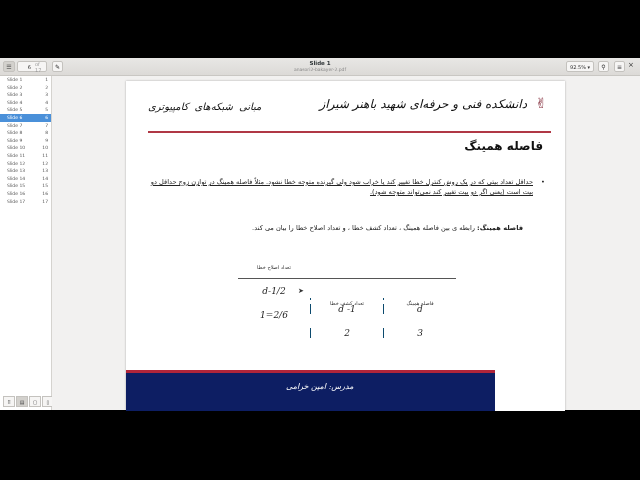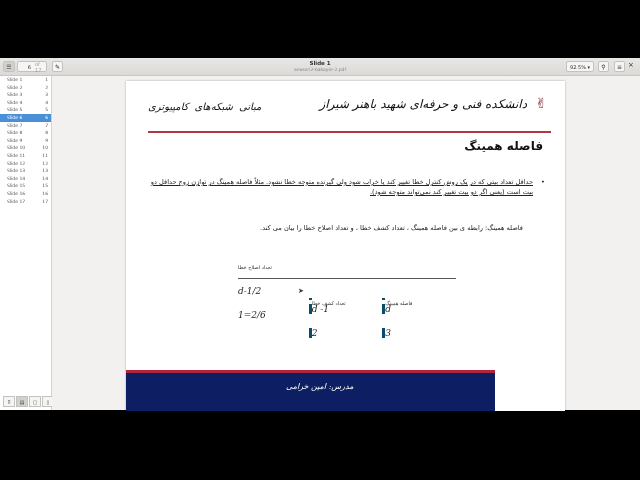--- a/index.html
+++ b/index.html
@@ -29,26 +29,26 @@
   .page { position:absolute; left:74px; top:5px; width:439px; height:330px; background:#fff; box-shadow:0 0 2px rgba(0,0,0,.3); direction:rtl; }
   .page-head { position:absolute; left:0; top:8px; width:439px; height:40px; }
   .logo { position:absolute; right:18px; top:6px; width:14px; height:16px; font-size:14px; color:#7a1c2c; }
   .college { position:absolute; right:38px; top:8px; font-family:"DejaVu Serif", serif; font-style:italic; font-size:12px; color:#111; }
   .course { position:absolute; left:22px; top:12px; font-family:Liberation Mono, monospace; font-style:italic; font-size:10px; color:#111; }
   .head-rule { position:absolute; left:22px; right:14px; top:42px; height:1.5px; background:#b03845; }
   .slide-title { position:absolute; right:22px; top:58px; font-size:12px; font-weight:bold; color:#111; }
   .bullet { position:absolute; right:20px; left:15px; top:96px; font-size:6.6px; color:#222; line-height:10px; padding-right:12px;text-decoration:underline; }
   .bullet::before { content:"•"; position:absolute; right:0; top:0; }
   .relation { position:absolute; right:42px; top:143px; font-size:6.6px; color:#222; }
-  .relation b { font-weight:normal;margin-top:33px; }
+  .relation b { font-weight:bold;margin-top:33px; }
   .tbl { position:absolute; left:112px; top:181px; width:218px; direction:rtl; }
   .tbl-head { display:flex; height:16px; border-bottom:1px solid #555; font-size:5px; color:#333; }
   .tbl-row { display:flex; height:24px; align-items:center; font-family:"DejaVu Serif", serif; font-style:italic; font-size:9px; color:#222; }
-  .c { text-align:left; flex:1; position:relative; }
-  .c.b { border-left:3px solid #0c4a6e;margin-top:36px; }
+  .c { text-align:center; flex:1; position:relative; }
+  .c.b { border-left:1px solid #0c4a6e;margin-top:36px; }
   .tbl-head .c { padding-top:2px; }
   .page-foot { position:absolute; left:0; bottom:0; width:369px; height:38px; background:#0d1e63; border-top:3px solid #b0253a; }
   .instructor { position:absolute; left:160px; top:9px; font-family:"DejaVu Serif", serif; font-style:italic; font-size:8px; color:#fff; direction:rtl; }
   .page-num { position:absolute; left:398px; top:11px; font-size:6px; color:#fff; direction:ltr; }
   .cursor { position:absolute; left:298px; top:287px; font-size:7px; color:#333; }
 </style>
 </head>
 <body>
 
 <div class="window">

